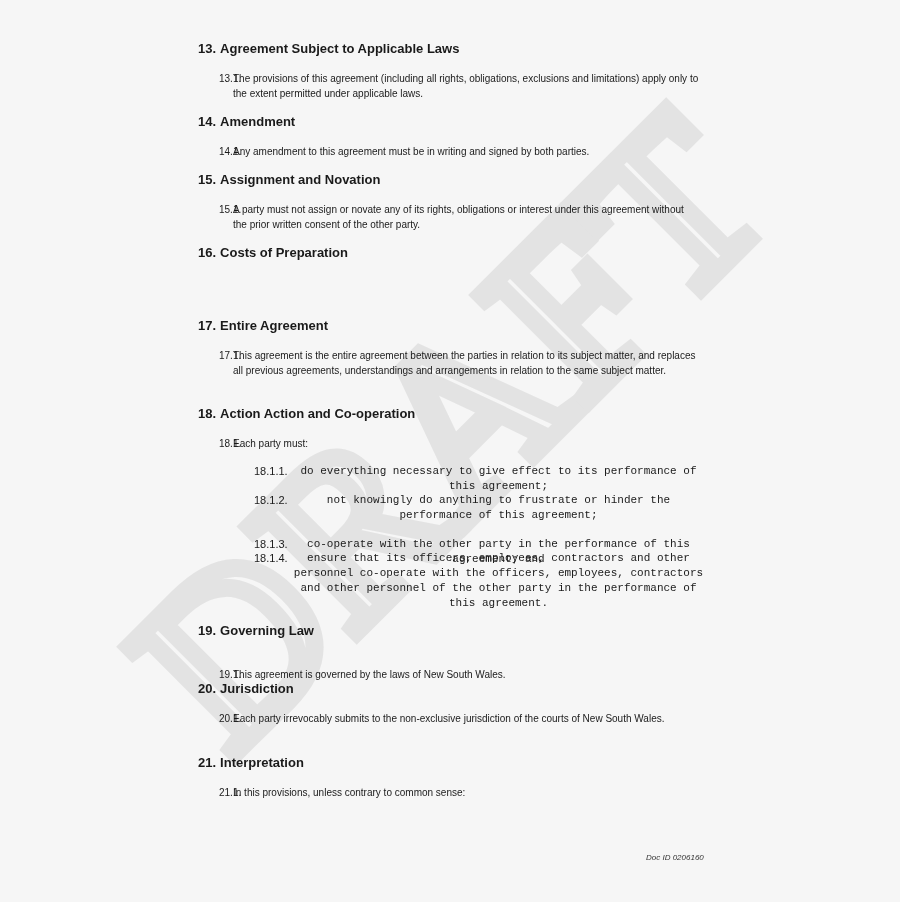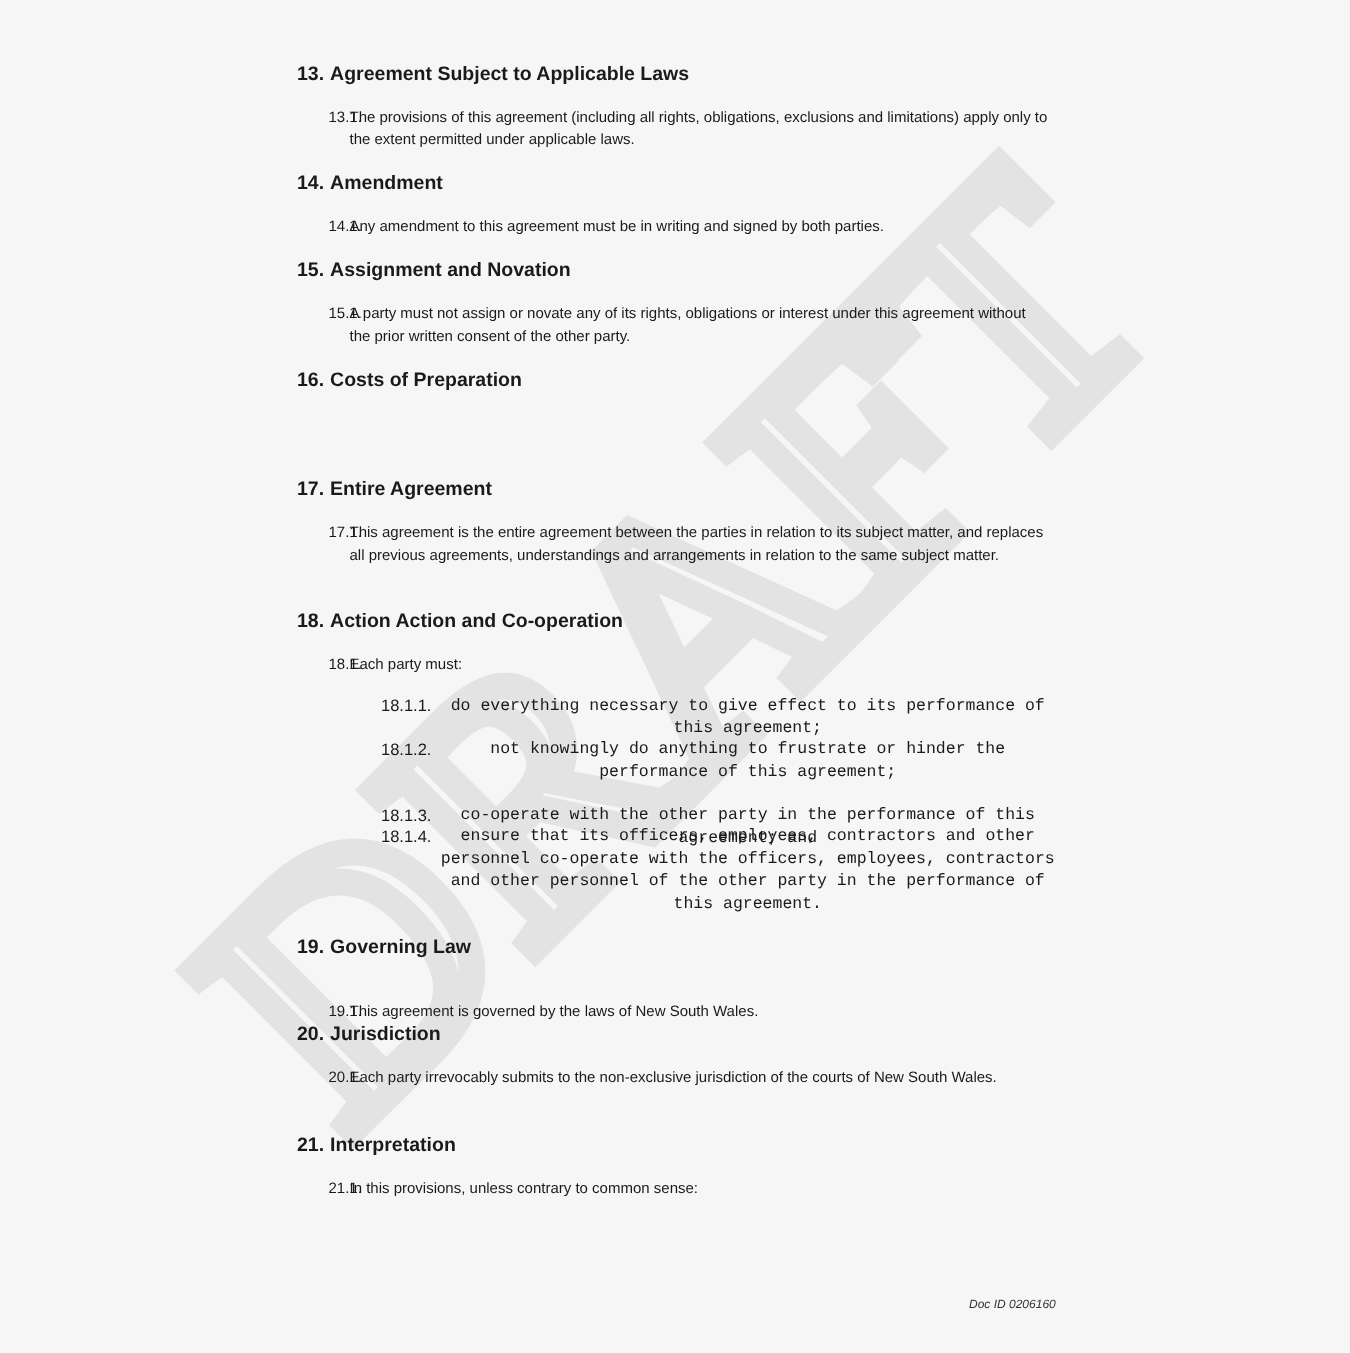--- a/index.html
+++ b/index.html
@@ -18,21 +18,21 @@
   }
   .page { position: absolute; left: 0; top: 0; width: 768px; height: 902px; z-index: 1; }
   .heading { position: absolute; left: 198px; font-size: 13px; font-weight: bold; white-space: nowrap; }
   .heading .num { display: inline-block; margin-right: 4px; }
   .clause { position: absolute; left: 219px; font-size: 10px; line-height: 15px; width: 480px; }
   .clause .num { position: absolute; left: 0; top: 0; }
   .clause .txt { display: block; margin-left: 14px; }
   .subclause { position: absolute; left: 254px; font-size: 11px; line-height: 15px; width: 450px; text-align: center; }
   .subclause .num { position: absolute; left: 0; top: 0; }
   .subclause .txt { display: block; margin-left: 39px; font-family: Liberation Mono, monospace; }
-  .footer { position: absolute; left: 646px; top: 853px; font-size: 8px; font-style: italic; color: #333; margin-top: 12px; }
+  .footer { position: absolute; left: 646px; top: 853px; font-size: 8px; font-style: italic; color: #333; }
 </style>
 </head>
 <body>
 
 <div class="watermark">DRAFT</div>
 
 <div class="page">
 
   <div class="heading" style="top:41px"><span class="num">13.</span><span>Agreement Subject to Applicable Laws</span></div>
   <div class="clause" style="top:71px">

